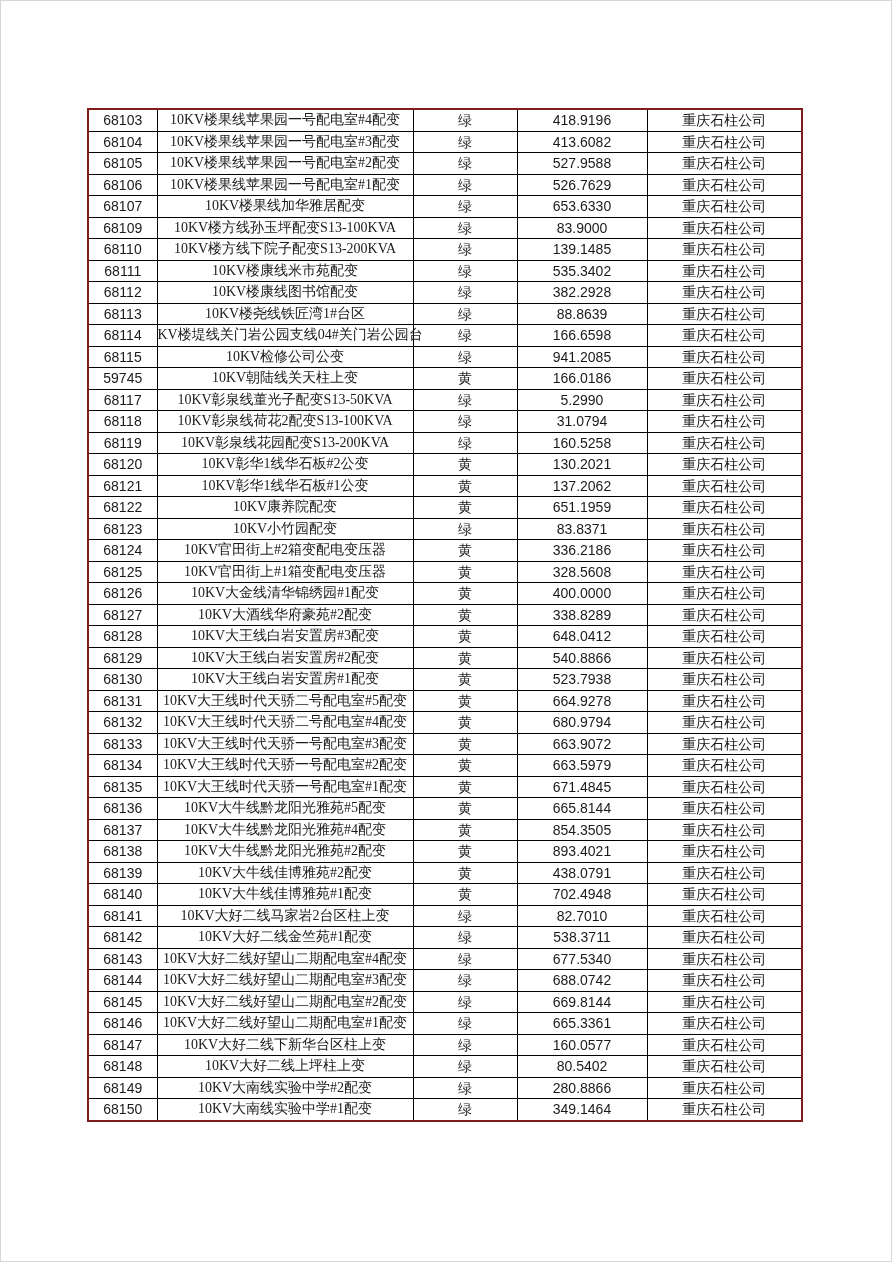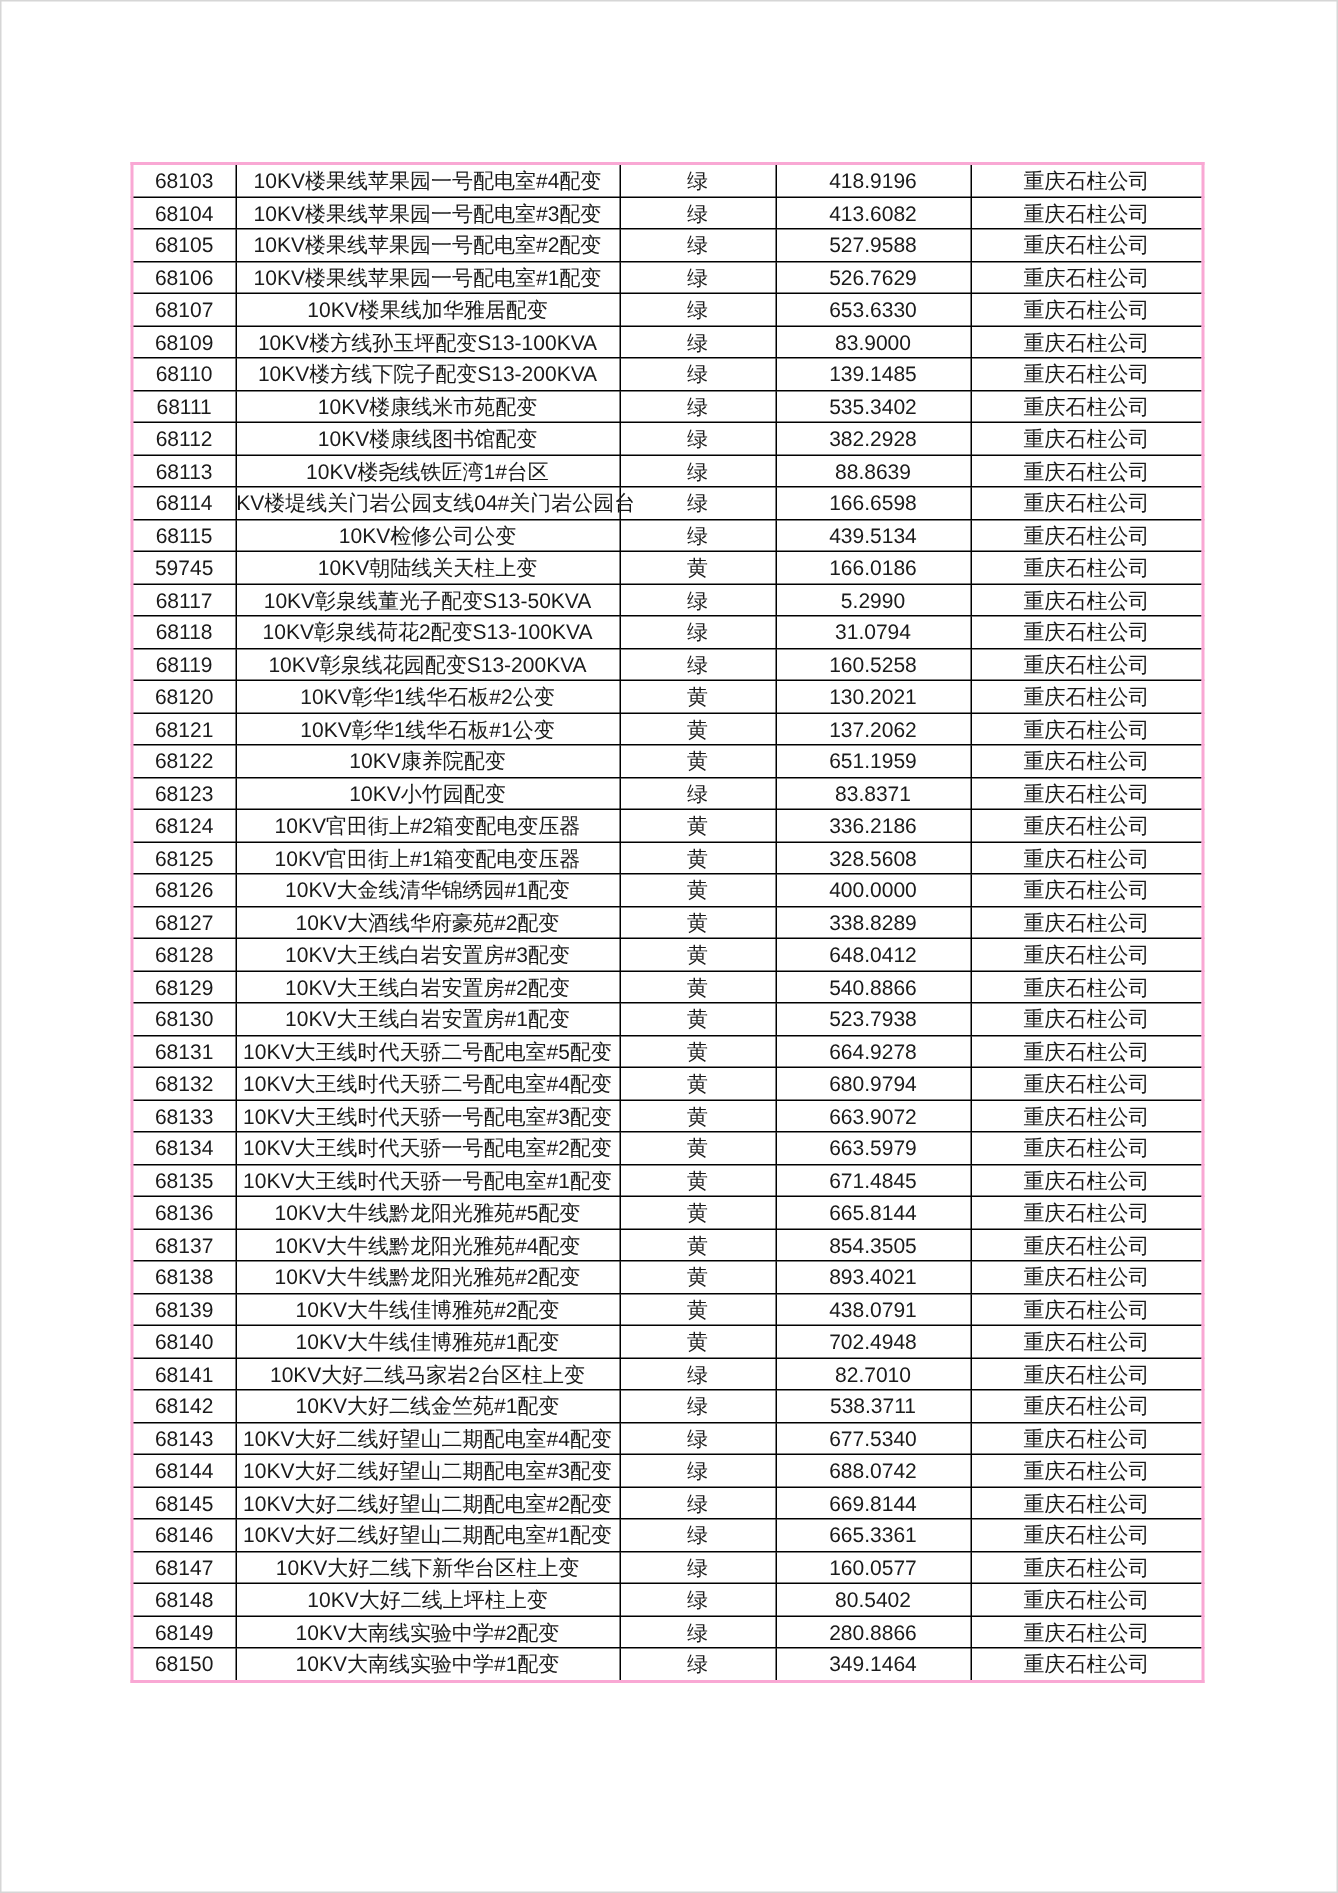--- a/index.html
+++ b/index.html
@@ -16,36 +16,37 @@
     border: 1px solid #d6d6d6;
     overflow: hidden;
   }
   .data-table {
     position: absolute;
     left: 86px;
     top: 107px;
     width: 714px;
     border-collapse: collapse;
     table-layout: fixed;
-    border: 2px solid #f9a8d4;
+    border: 2px solid #7f1d1d;
   }
   .data-table td {
     border: 1px solid #000000;
     height: 20.5px;
     line-height: 20.5px;
     padding: 0;
     text-align: center;
     vertical-align: middle;
     font-size: 14px;
     color: #1a1a1a;
     white-space: nowrap;
     overflow: hidden;
   }
   .data-table td.cell-name {
     overflow: visible; 
+    font-family: Liberation Serif, serif;
   }
   .col-id      { width: 69px;  }
   .col-name    { width: 256px; }
   .col-color   { width: 104px; }
   .col-value   { width: 130px; }
   .col-company { width: 155px; }
 </style>
 </head>
 <body>
 
@@ -132,21 +133,21 @@
         <td class="cell-id">68114</td>
         <td class="cell-name">KV楼堤线关门岩公园支线04#关门岩公园台</td>
         <td class="cell-color">绿</td>
         <td class="cell-value">166.6598</td>
         <td class="cell-company">重庆石柱公司</td>
       </tr>
       <tr>
         <td class="cell-id">68115</td>
         <td class="cell-name">10KV检修公司公变</td>
         <td class="cell-color">绿</td>
-        <td class="cell-value">439.5134</td>
+        <td class="cell-value">941.2085</td>
         <td class="cell-company">重庆石柱公司</td>
       </tr>
       <tr>
         <td class="cell-id">59745</td>
         <td class="cell-name">10KV朝陆线关天柱上变</td>
         <td class="cell-color">黄</td>
         <td class="cell-value">166.0186</td>
         <td class="cell-company">重庆石柱公司</td>
       </tr>
       <tr>

